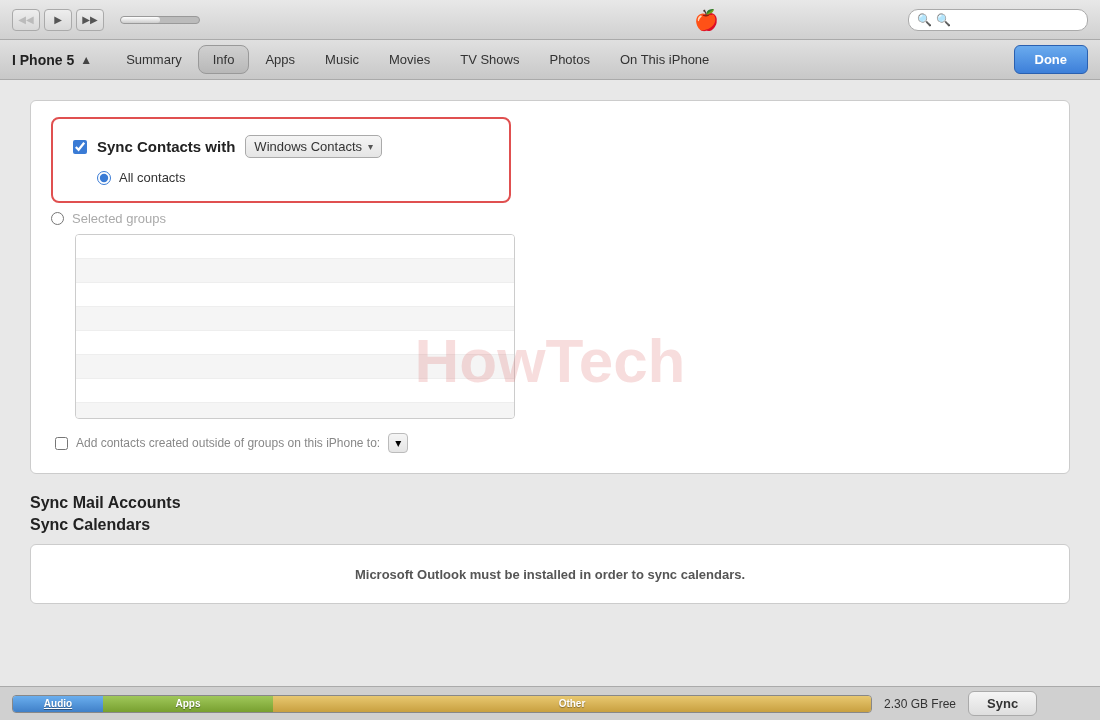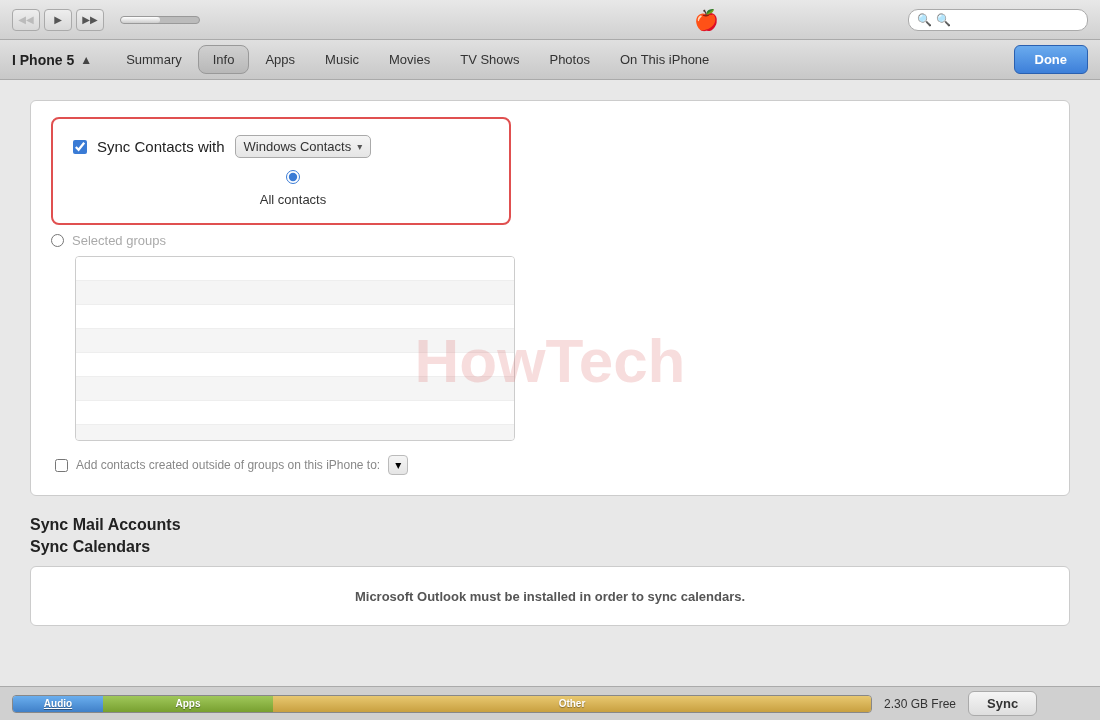--- a/index.html
+++ b/index.html
@@ -172,21 +172,21 @@
       margin-bottom: 12px;
     }
     .sync-checkbox {
       width: 14px;
       height: 14px;
       accent-color: #3a7bd5;
       cursor: pointer;
     }
     .sync-title {
       font-size: 15px;
-      font-weight: 400;
+      font-weight: 700;
       color: #222;
     }
     .sync-dropdown {
       display: flex;
       align-items: center;
       background: linear-gradient(to bottom, #f5f5f5, #e5e5e5);
       border: 1px solid #aaa;
       border-radius: 5px;
       padding: 3px 8px;
       font-size: 13px;
@@ -194,21 +194,20 @@
       cursor: pointer;
       gap: 6px;
     }
     .sync-dropdown .arrow { font-size: 10px; color: #555; }
 
     .radio-option {
       display: flex;
       align-items: center;
       gap: 8px;
       margin-left: 24px;
-      flex-direction: column;
     }
     .radio-input {
       width: 14px;
       height: 14px;
       accent-color: #3a7bd5;
       cursor: pointer;
     }
     .radio-label { font-size: 13px; color: #333; }
 
     

